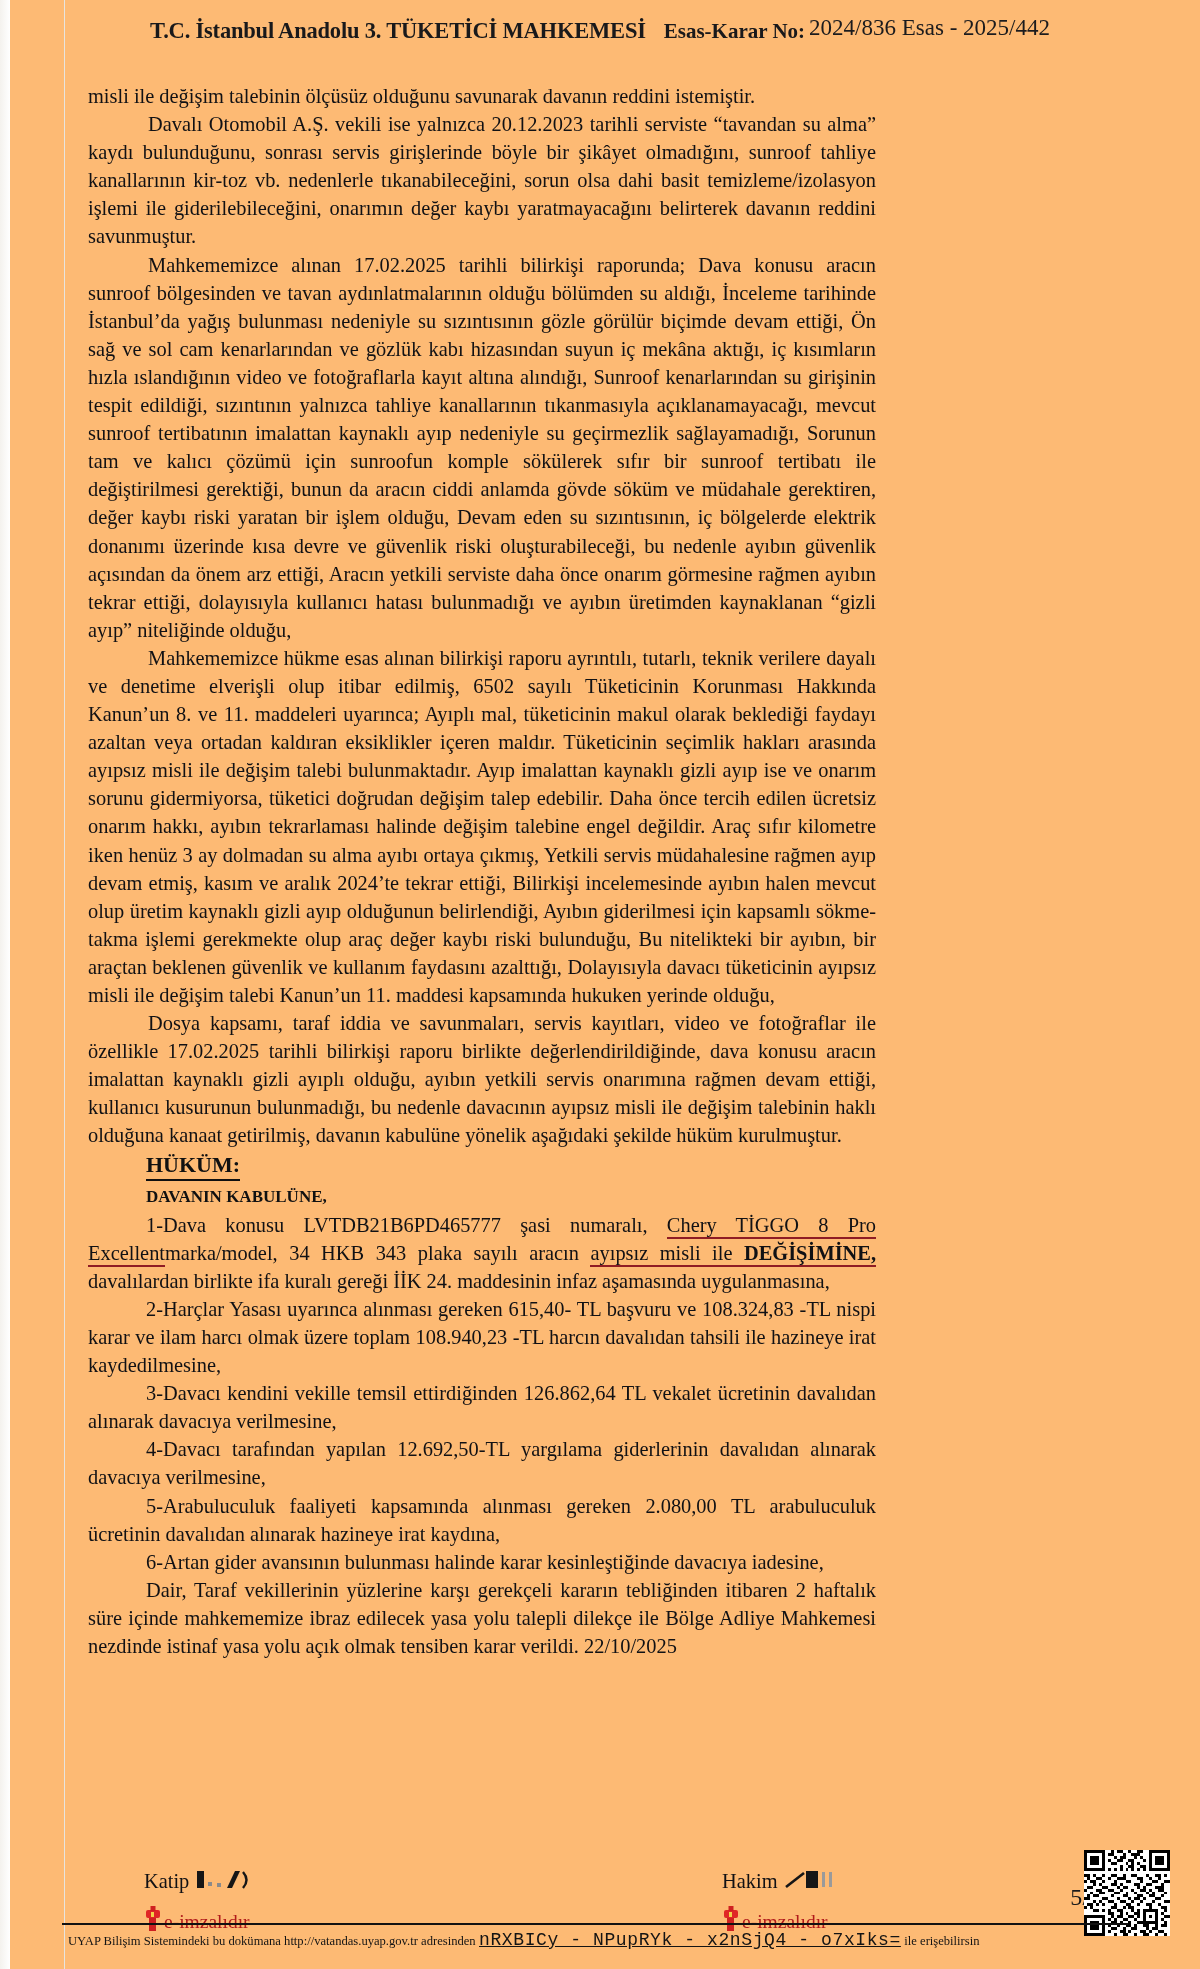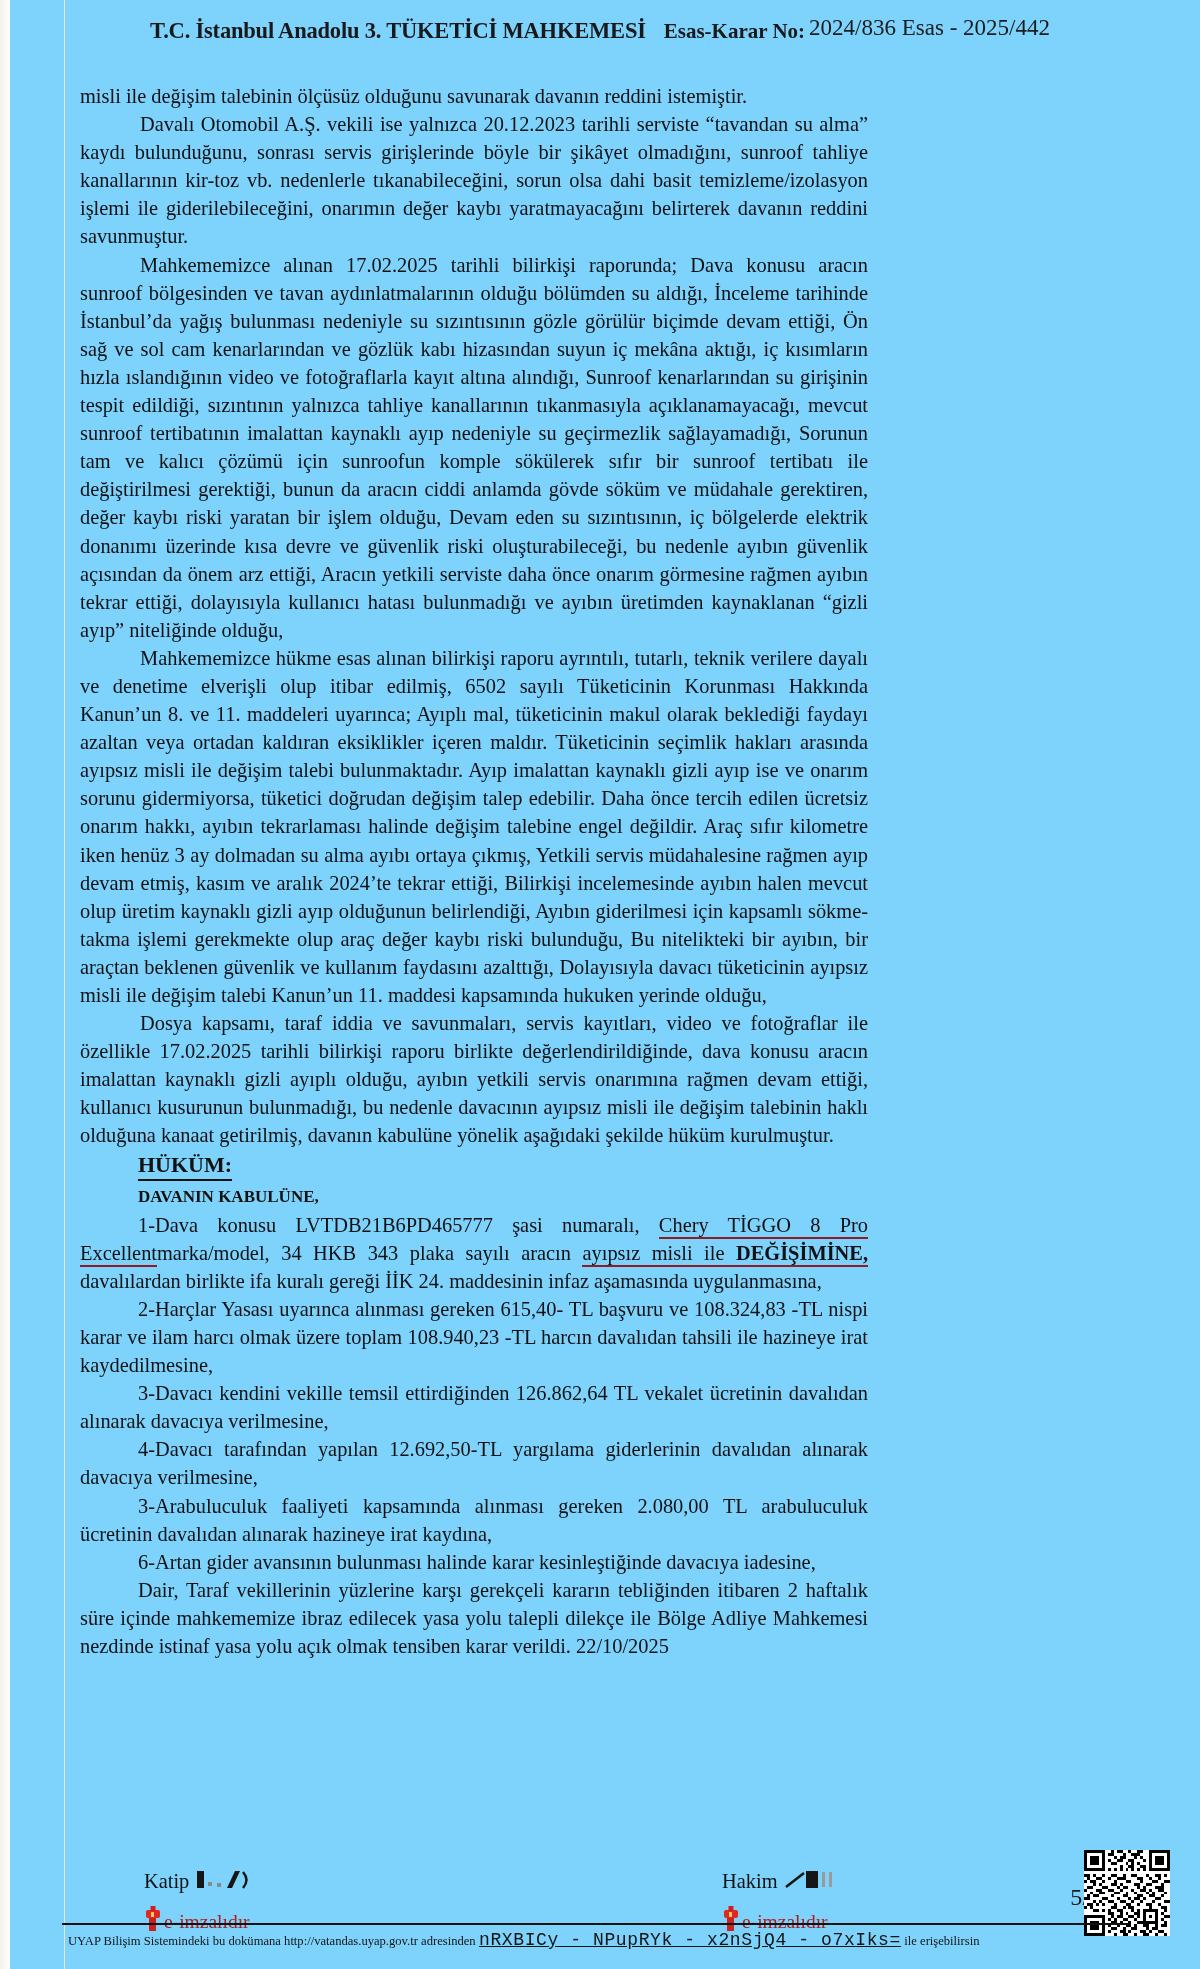--- a/index.html
+++ b/index.html
@@ -14,21 +14,21 @@
     position: relative;
     font-family: "Liberation Serif", "DejaVu Serif", serif;
     color: #111111;
     overflow: hidden;
   }
 
   
   .page {
     position: absolute;
     inset: 0;
-    background: #7dd3fc;
+    background: #fdba74;
   }
   
   .scan-edge {
     position: absolute;
     left: 64px;
     top: 0;
     width: 1px;
     height: 1969px;
     background: #e7e4df;
   }
@@ -70,21 +70,21 @@
     font-size: 23px;
     color: #1b1b1d;
     position: relative;
     top: -3px;
     margin-left: 4px;
   }
 
   
   .body-area {
     position: absolute;
-    left: 80px;
+    left: 88px;
     top: 82px;
     width: 788px;
   }
   p.just {
     margin: 0;
     font-size: 20.4px;
     line-height: 28.1px;
     text-align: justify;
     text-justify: inter-word;
     color: #111114;
@@ -215,21 +215,21 @@
     <div class="hukum-wrap">
       <div><span class="hukum-title">HÜKÜM:</span></div>
       <div class="kabul-title">DAVANIN KABULÜNE,</div>
     </div>
 
     <p class="just ind-sm"><span>1-Dava konusu LVTDB21B6PD465777 şasi numaralı,  </span><span class="u-red">Chery TİGGO 8 Pro Excellent</span><span>marka/model,   34 HKB 343 plaka sayılı aracın </span><span class="u-red">ayıpsız misli ile </span><span class="u-red bld">DEĞİŞİMİNE,</span><span> davalılardan birlikte   ifa kuralı gereği İİK 24. maddesinin infaz aşamasında uygulanmasına,</span></p>
 
     <p class="just ind-sm">2-Harçlar Yasası uyarınca alınması gereken 615,40- TL başvuru ve  108.324,83 -TL nispi karar ve ilam harcı olmak üzere toplam 108.940,23 -TL harcın davalıdan  tahsili ile hazineye irat kaydedilmesine,</p>
     <p class="just ind-sm">3-Davacı  kendini vekille temsil ettirdiğinden 126.862,64 TL vekalet ücretinin davalıdan alınarak davacıya verilmesine,</p>
     <p class="just ind-sm">4-Davacı tarafından yapılan 12.692,50-TL yargılama giderlerinin davalıdan alınarak davacıya verilmesine,</p>
-    <p class="just ind-sm">3-Arabuluculuk faaliyeti kapsamında alınması gereken 2.080,00 TL arabuluculuk ücretinin davalıdan alınarak hazineye irat kaydına,</p>
+    <p class="just ind-sm">5-Arabuluculuk faaliyeti kapsamında alınması gereken 2.080,00 TL arabuluculuk ücretinin davalıdan alınarak hazineye irat kaydına,</p>
     <p class="just ind-sm">6-Artan gider avansının  bulunması halinde karar kesinleştiğinde davacıya iadesine,</p>
     <p class="just ind-sm">Dair, Taraf vekillerinin yüzlerine karşı  gerekçeli kararın tebliğinden itibaren 2 haftalık süre içinde mahkememize ibraz edilecek yasa yolu talepli dilekçe ile Bölge Adliye Mahkemesi nezdinde istinaf yasa yolu açık olmak tensiben karar verildi. 22/10/2025</p>
   </div>
 
   <div class="sig-row">
 
     <div class="sig katip">
       <span class="sig-role">Katip</span><span class="sig-scribble">
         <svg width="80" height="22" viewBox="0 0 80 22" aria-hidden="true">
           <rect x="2" y="2" width="7" height="17" fill="#161616"></rect>

